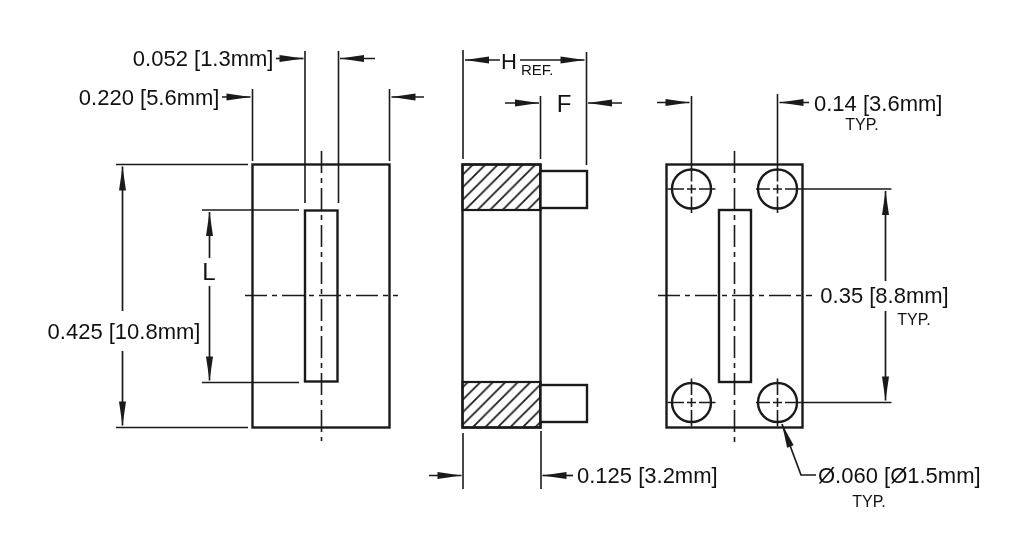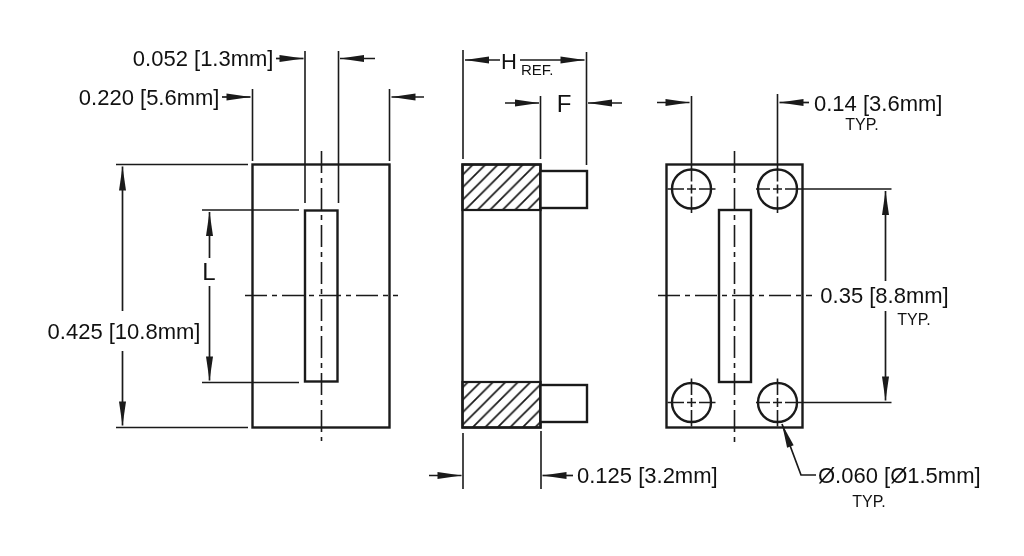--- a/index.html
+++ b/index.html
@@ -1,16 +1,16 @@
 <!DOCTYPE html>
 <html><head>
 <meta charset="utf-8">
 <style>
   html,body{margin:0;padding:0;background:#ffffff;}
-  .canvas{position:relative;width:1024px;height:556px;background:#ffffff;overflow:hidden;}
+  .canvas{position:relative;width:1024px;height:556px;background:#ffffff;overflow:hidden;border-radius:25px;}
   svg text{fill:#111111;font-family:"Liberation Sans",sans-serif;}
   .geo{stroke:#1a1a1a;stroke-width:2.4;fill:none;}
   .geo-f{stroke:#1a1a1a;stroke-width:2.4;fill:#ffffff;}
   .hatched{stroke:#1a1a1a;stroke-width:2.2;fill:url(#hatch);}
   .thin{stroke:#1a1a1a;stroke-width:1.6;fill:none;}
   .cl{stroke:#1a1a1a;stroke-width:1.6;fill:none;stroke-dasharray:22 5 5 5;}
   .dim{stroke:#1a1a1a;stroke-width:1.7;fill:none;marker-end:url(#ah);}
   .t22{font-size:22px;}
   .t24{font-size:24px;}
   .t16{font-size:16px;}

